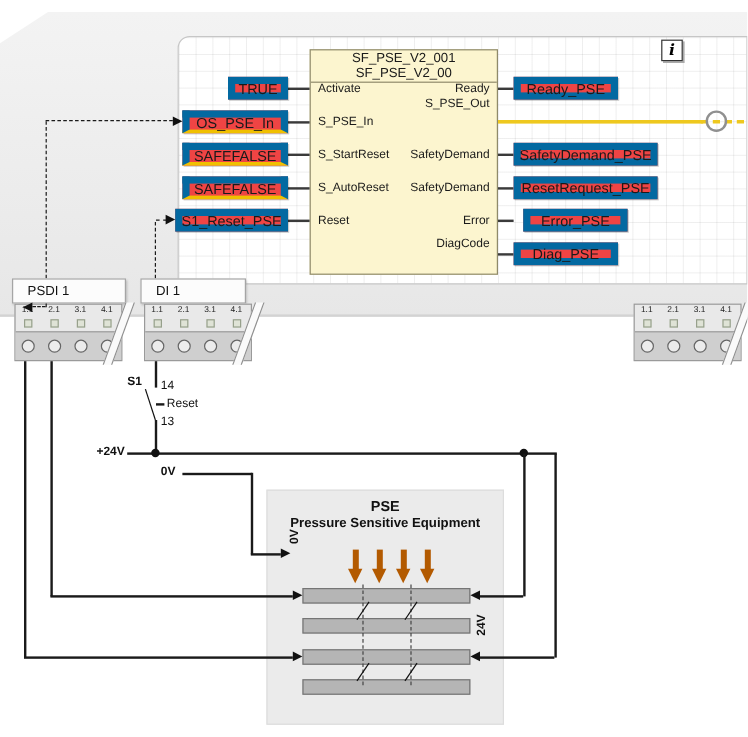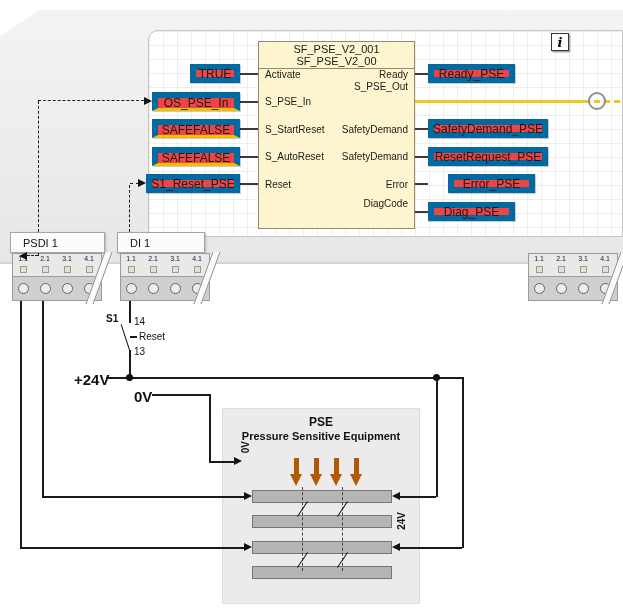--- a/index.html
+++ b/index.html
@@ -57,21 +57,21 @@
   .pin-num { position:absolute; top:1px; width:20px; text-align:center; font-size:7px; color:#222; }
   .pin-sq { position:absolute; top:12px; width:7px; height:7px; background:#dfe3d6; border:1px solid #97a08c; }
   .strip-band { position:absolute; left:0; right:0; top:22px; bottom:0; background:#cfcfcf; border-top:1px solid #9c9c9c; }
   .pin-circ { position:absolute; top:29px; width:11px; height:11px; border-radius:50%;
               background:#ececec; border:1.5px solid #666; }
   .brk { position:absolute; top:-2px; width:8px; height:52px; background:#fafafa;
          border-left:1.5px solid #8f8f8f; border-right:1.5px solid #8f8f8f; transform:skewX(-20deg); }
 
   .lbl10 { position:absolute; font-size:10px; color:#111; white-space:nowrap; }
   .lbl10b { position:absolute; font-size:10px; font-weight:bold; color:#111; white-space:nowrap; }
-  .lbl11b { position:absolute; font-size:15px; font-weight:bold; color:#111; white-space:nowrap; }
+  .lbl11b { position:absolute; font-size:10px; font-weight:bold; color:#111; white-space:nowrap; }
 
   .pse { position:absolute; left:222px; top:408px; width:198px; height:196px;
          background:#ebebeb; border:1px solid #ddd; }
   .pse-title { position:absolute; top:6px; left:0; width:100%; text-align:center;
                font-size:12px; font-weight:bold; color:#111; }
   .pse-sub { position:absolute; top:21px; left:0; width:100%; text-align:center;
              font-size:11px; font-weight:bold; color:#111; }
   .pse-b1 { position:absolute; top:176px; left:0; width:100%; text-align:center;
             font-size:11px; font-weight:bold; color:#111; }
   .mat { position:absolute; left:252px; width:140px; height:13px; background:#b5b5b5; border:1px solid #757575; }
@@ -131,21 +131,21 @@
 
   <div class="varbox" style="left:190px;top:64px;width:50px">TRUE</div>
   <div class="varbox safety" style="left:152px;top:92px;width:88px">OS_PSE_In</div>
   <div class="varbox safety" style="left:152px;top:119px;width:88px">SAFEFALSE</div>
   <div class="varbox safety" style="left:152px;top:147px;width:88px">SAFEFALSE</div>
   <div class="varbox" style="left:146px;top:174px;width:94px">S1_Reset_PSE</div>
 
   <div class="varbox" style="left:428px;top:64px;width:87px">Ready_PSE</div>
   <div class="varbox" style="left:428px;top:119px;width:120px">SafetyDemand_PSE</div>
   <div class="varbox" style="left:428px;top:147px;width:120px">ResetRequest_PSE</div>
-  <div class="varbox" style="left:448px;top:174px;width:87px">Error_PSE</div>
+  <div class="varbox" style="left:436px;top:174px;width:87px">Error_PSE</div>
   <div class="varbox" style="left:428px;top:202px;width:87px">Diag_PSE</div>
 
   <div class="dash-h" style="left:38px;top:100px;width:106px"></div>
   <div class="arr-r" style="left:144px;top:97px"></div>
   <div class="dash-v" style="left:38px;top:101px;height:131px"></div>
 
   <div class="dash-v" style="left:129px;top:185px;height:47px"></div>
   <div class="dash-h" style="left:130px;top:183px;width:9px"></div>
   <div class="arr-r" style="left:138px;top:179px"></div>
 

